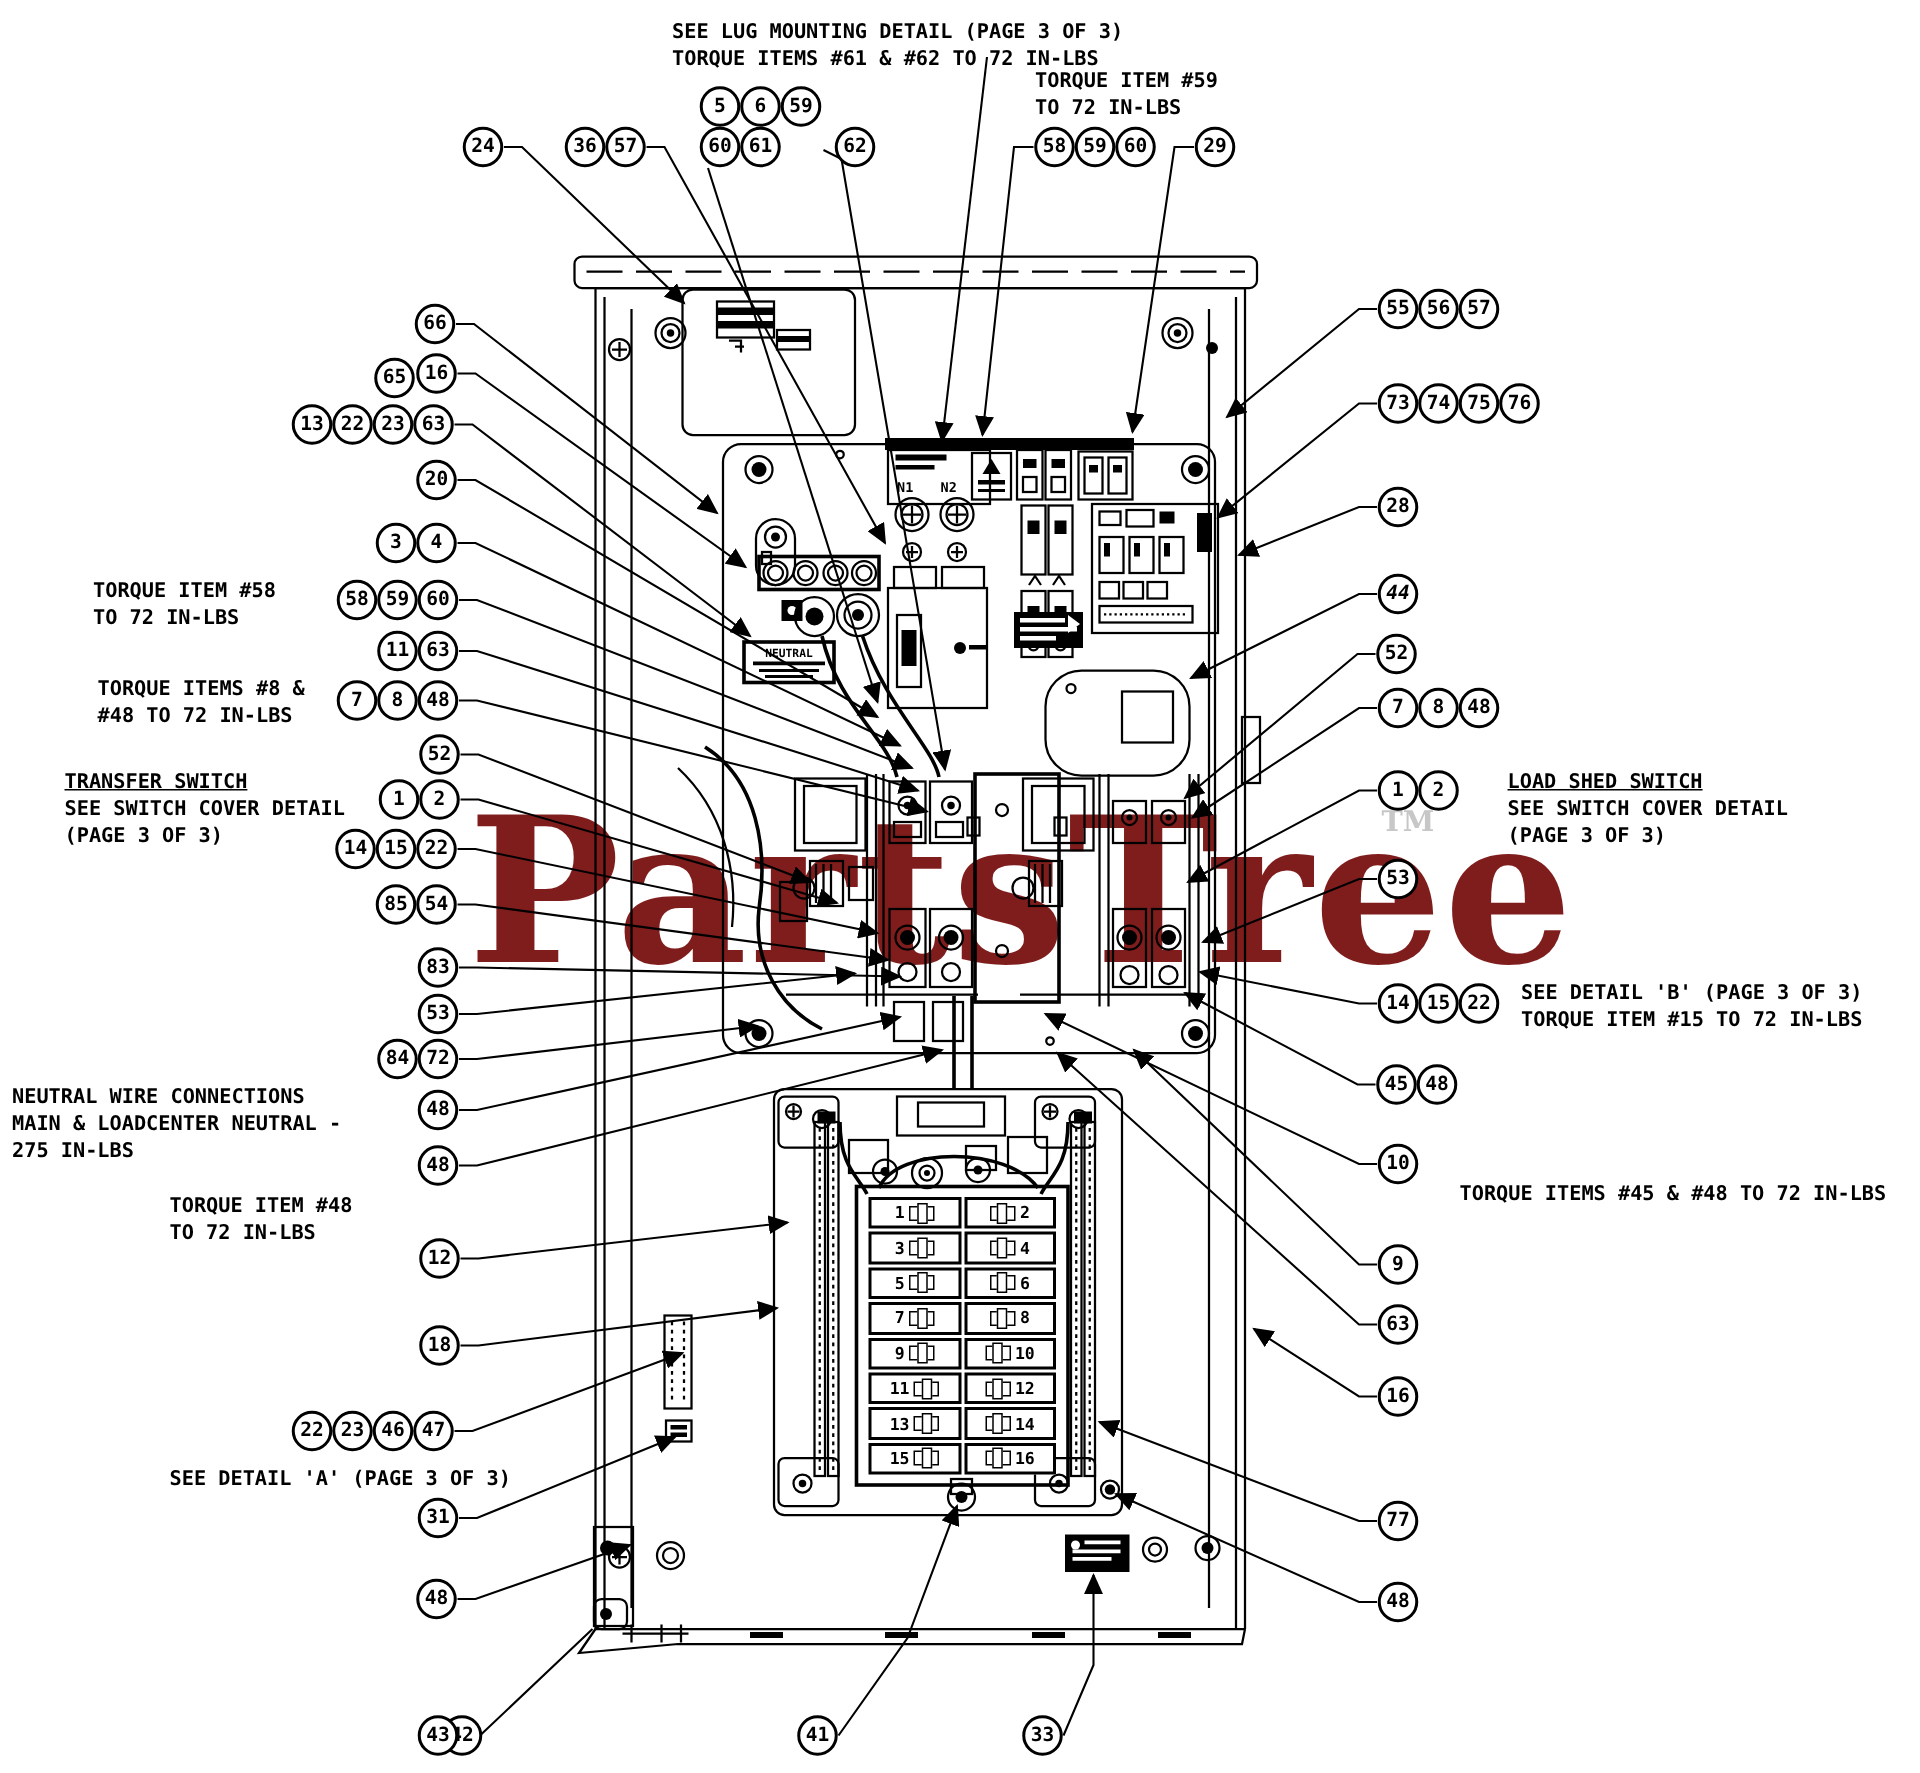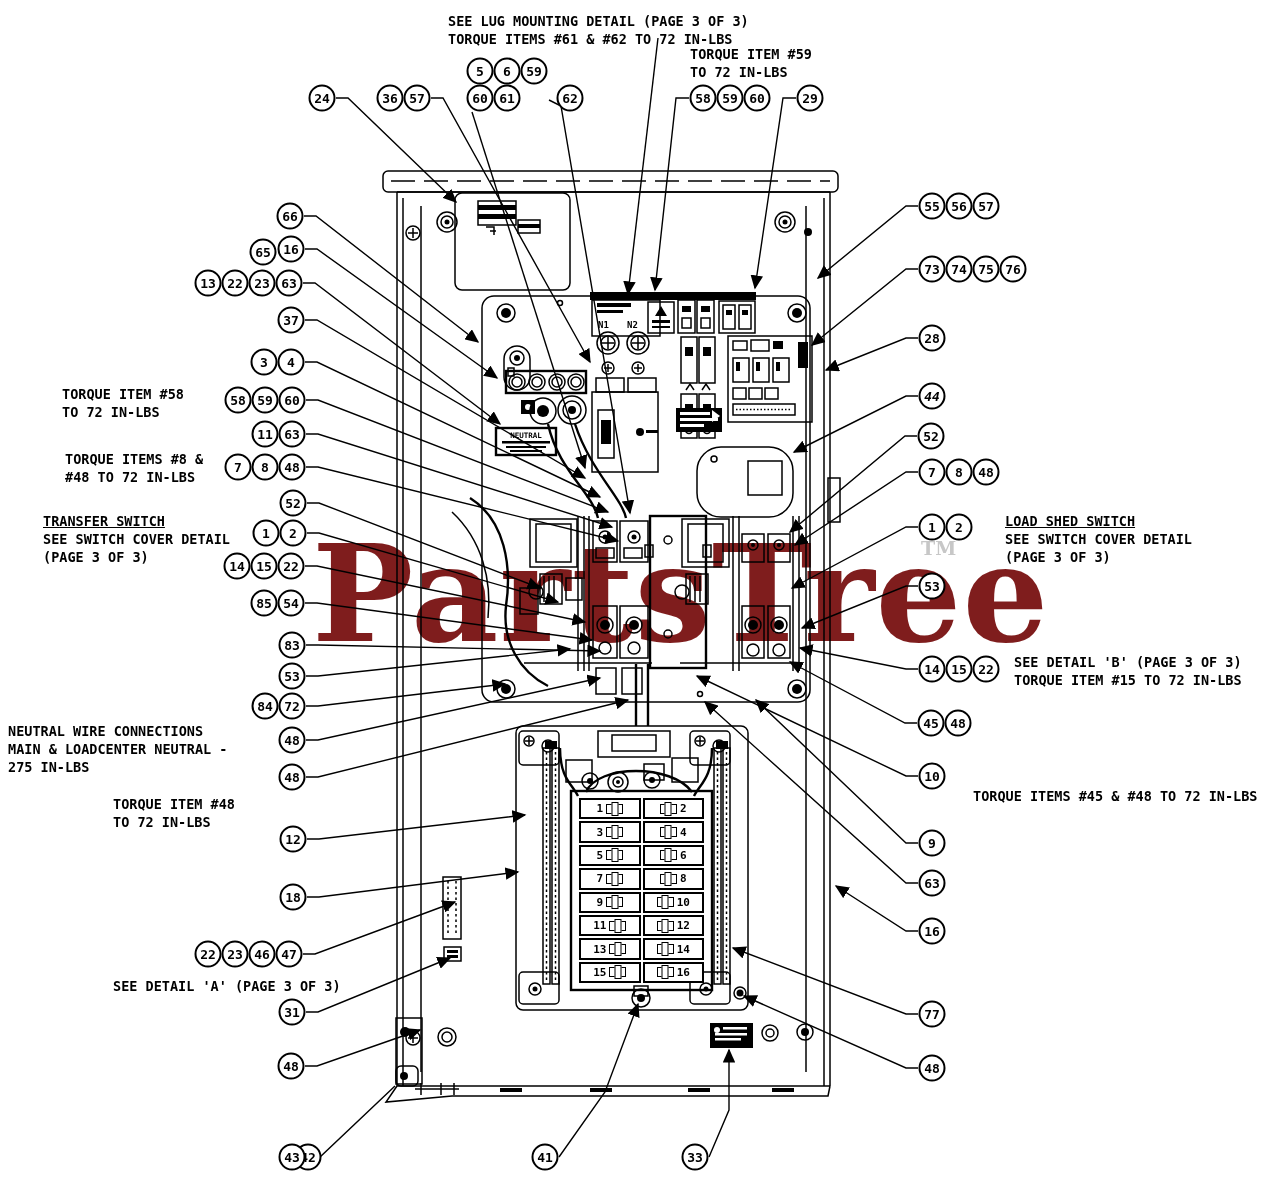--- a/index.html
+++ b/index.html
@@ -538,21 +538,21 @@
       <div class="callout" style="left: 730px; top: 98px;">59</div>
       <div class="callout" style="left: 757px; top: 98px;">60</div>
       <div class="callout" style="left: 810px; top: 98px;">29</div>
       <div class="callout" style="left: 263px; top: 212px; margin-top: 40px;">65</div>
       <div class="callout" style="left: 290px; top: 216px;">66</div>
       <div class="callout" style="left: 291px; top: 249px;">16</div>
       <div class="callout" style="left: 208px; top: 283px;">13</div>
       <div class="callout" style="left: 235px; top: 283px;">22</div>
       <div class="callout" style="left: 262px; top: 283px;">23</div>
       <div class="callout" style="left: 289px; top: 283px;">63</div>
-      <div class="callout" style="left: 291px; top: 320px;">37</div>
+      <div class="callout" style="left: 291px; top: 320px;">20</div>
       <div class="callout" style="left: 264px; top: 362px;">3</div>
       <div class="callout" style="left: 291px; top: 362px;">4</div>
       <div class="callout" style="left: 238px; top: 400px;">58</div>
       <div class="callout" style="left: 265px; top: 400px;">59</div>
       <div class="callout" style="left: 292px; top: 400px;">60</div>
       <div class="callout" style="left: 265px; top: 434px;">11</div>
       <div class="callout" style="left: 292px; top: 434px;">63</div>
       <div class="callout" style="left: 238px; top: 467px;">7</div>
       <div class="callout" style="left: 265px; top: 467px;">8</div>
       <div class="callout" style="left: 292px; top: 467px;">48</div>

